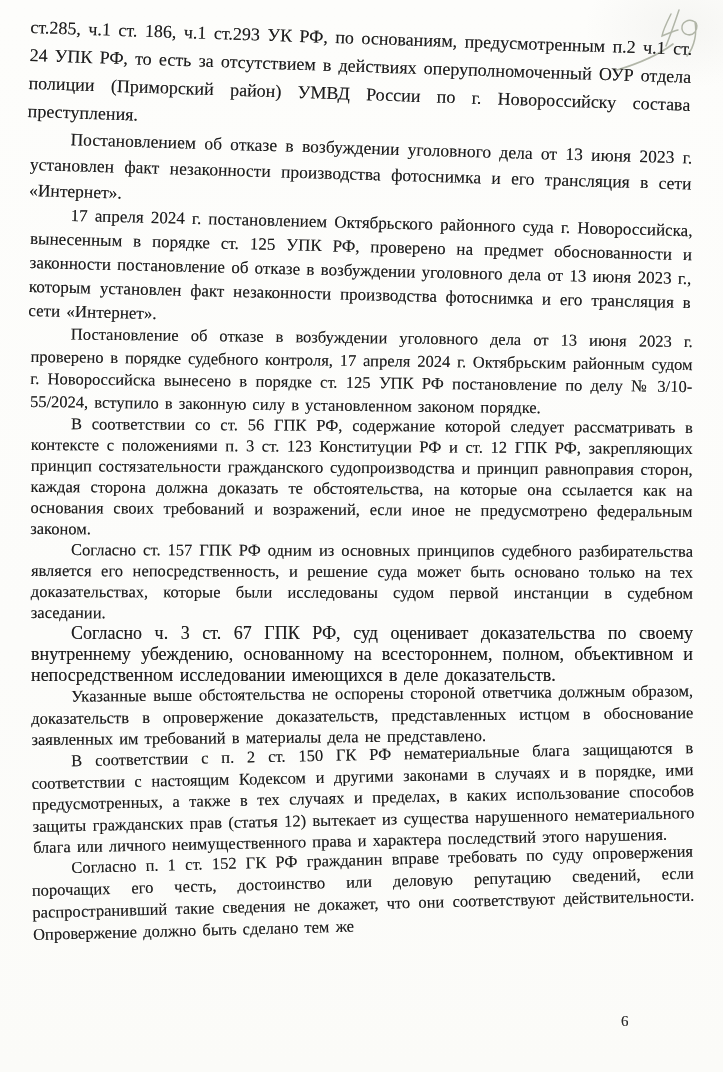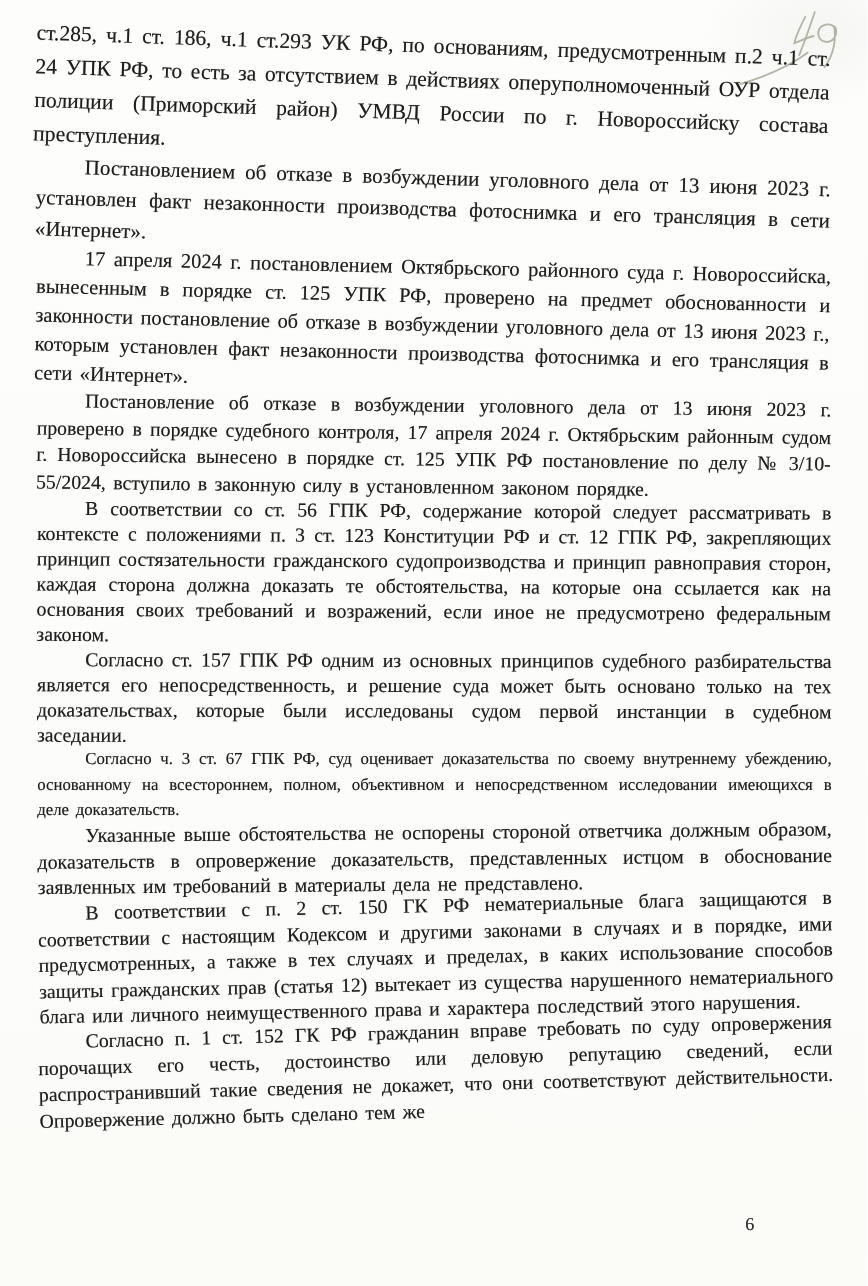--- a/index.html
+++ b/index.html
@@ -31,21 +31,21 @@
     text-shadow: 0 0 0.6px rgba(30,30,30,0.55);
     transform-origin: 0 0;
   }
   
   .p0 { font-size: 18px;   line-height: 28px;   text-indent: 0;  transform: rotate(1.9deg);  }
   .p1 { font-size: 17.5px; line-height: 26px;   transform: rotate(1.7deg);  }
   .p2 { font-size: 17px;   line-height: 24px;   transform: rotate(1.4deg);  }
   .p3 { font-size: 16.5px; line-height: 22.5px; transform: rotate(0.7deg);  }
   .p4 { font-size: 16.5px; line-height: 21px;   transform: rotate(0.35deg); }
   .p5 { font-size: 16.5px; line-height: 21px;   transform: rotate(0.15deg); }
-  .p6 { font-size: 14px; line-height: 21px;   transform: rotate(0deg);    }
+  .p6 { font-size: 18px; line-height: 21px;   transform: rotate(0deg);    }
   .p7 { font-size: 16.5px; line-height: 21.5px; transform: rotate(-0.5deg); }
   .p8 { font-size: 16.5px; line-height: 21.5px; transform: rotate(-1.2deg); }
   .p9 { font-size: 16.5px; line-height: 22px;   transform: rotate(-1.5deg); }
   .page-number {
     position: absolute;
     left: 621px;
     top: 1013px;
     font-size: 15px;
     color: #2b2b2b;
     text-shadow: 0 0 0.5px rgba(30,30,30,0.5);

